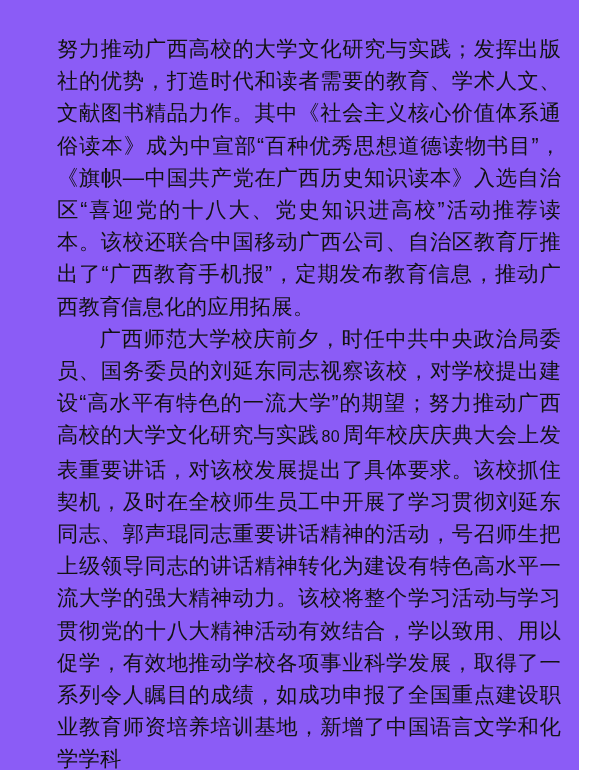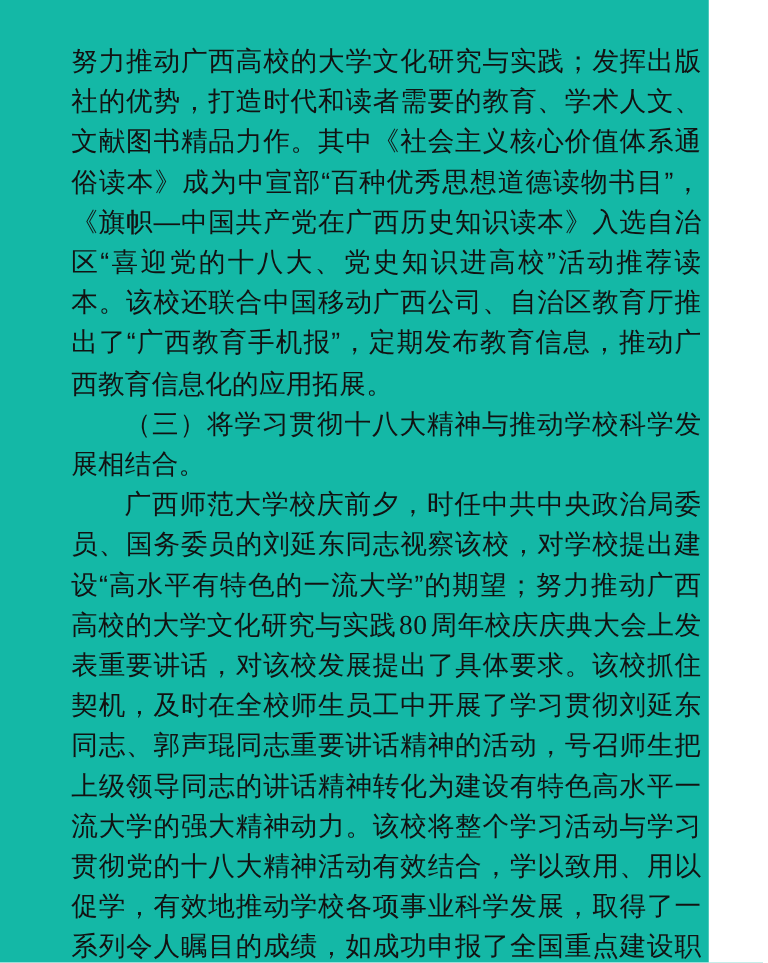--- a/index.html
+++ b/index.html
@@ -4,23 +4,24 @@
 <style>
   html, body {
     margin: 0;
     padding: 0;
     background: #ffffff;
   }
   .page {
     position: relative;
     width: 567px;
     height: 770px;
-    background: #14b8a6;
+    background: #8b5cf6;
     overflow: hidden;
     font-family: "Liberation Sans", "DejaVu Sans", sans-serif;
+    padding-left: 12px;
   }
   .doc-body {
     position: absolute;
     left: 57px;
     top: 33px;
     width: 504px;
   }
   .para {
     margin: 0;
     font-size: 21.3px;
@@ -34,35 +35,34 @@
     font-weight: 400;
   }
   .para.indent {
     text-indent: 2em;
   }
   .para + .para {
     margin-top: 0px;
   }
   
   .lat {
-    font-family: Liberation Serif, serif;
-    font-size: 22px;
+    font-family: Liberation Sans, sans-serif;
+    font-size: 16px;
     letter-spacing: 0.5px;
     padding: 0 2px;
     margin-top: 44px;
   }
 </style>
 </head>
 <body>
 
 <div class="page">
   <div class="doc-body">
 
     <p class="para">努力推动广西高校的大学文化研究与实践；发挥出版社的优势，打造时代和读者需要的教育、学术人文、文献图书精品力作。其中《社会主义核心价值体系通俗读本》成为中宣部“百种优秀思想道德读物书目”，《旗帜—中国共产党在广西历史知识读本》入选自治区“喜迎党的十八大、党史知识进高校”活动推荐读本。该校还联合中国移动广西公司、自治区教育厅推出了“广西教育手机报”，定期发布教育信息，推动广西教育信息化的应用拓展。</p>
 
-    <p class="para indent">（三）将学习贯彻十八大精神与推动学校科学发展相结合。</p>
 
     <p class="para indent">
       <span>广西师范大学校庆前夕，时任中共中央政治局委员、国务委员的刘延东同志视察该校，对学校提出建设“高水平有特色的一流大学”的期望；努力推动广西高校的大学文化研究与实践</span><span class="lat">80</span><span>周年校庆庆典大会上发表重要讲话，对该校发展提出了具体要求。该校抓住契机，及时在全校师生员工中开展了学习贯彻刘延东同志、郭声琨同志重要讲话精神的活动，号召师生把上级领导同志的讲话精神转化为建设有特色高水平一流大学的强大精神动力。该校将整个学习活动与学习贯彻党的十八大精神活动有效结合，学以致用、用以促学，有效地推动学校各项事业科学发展，取得了一系列令人瞩目的成绩，如成功申报了全国重点建设职业教育师资培养培训基地，新增了中国语言文学和化学学科</span>
     </p>
 
   </div>
 </div>
 
 </body></html>

